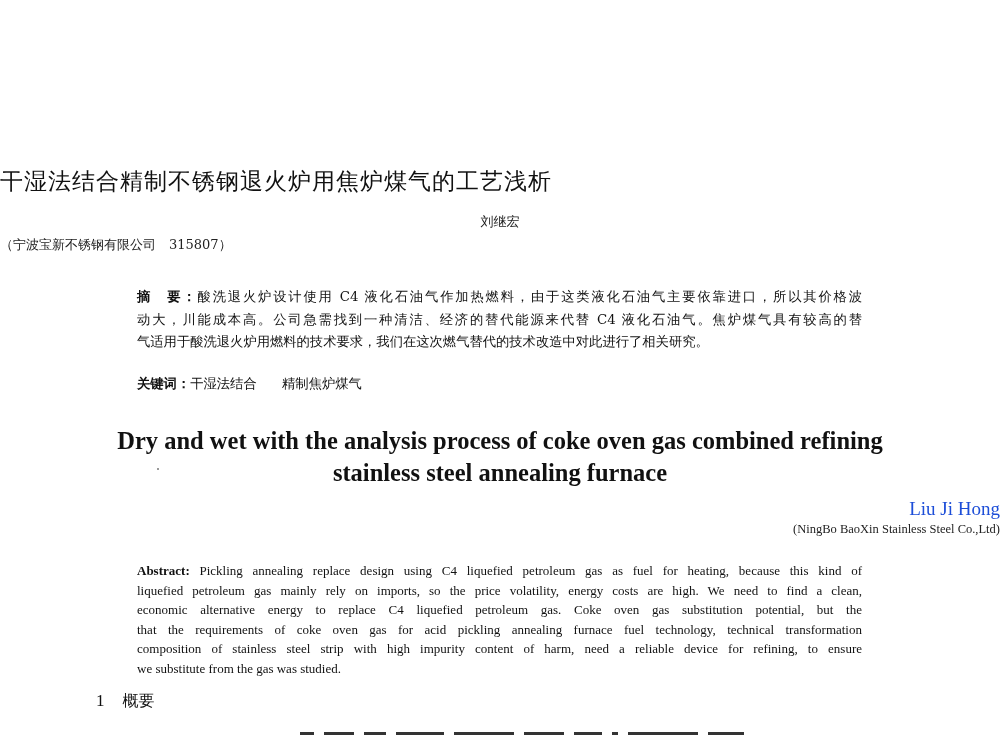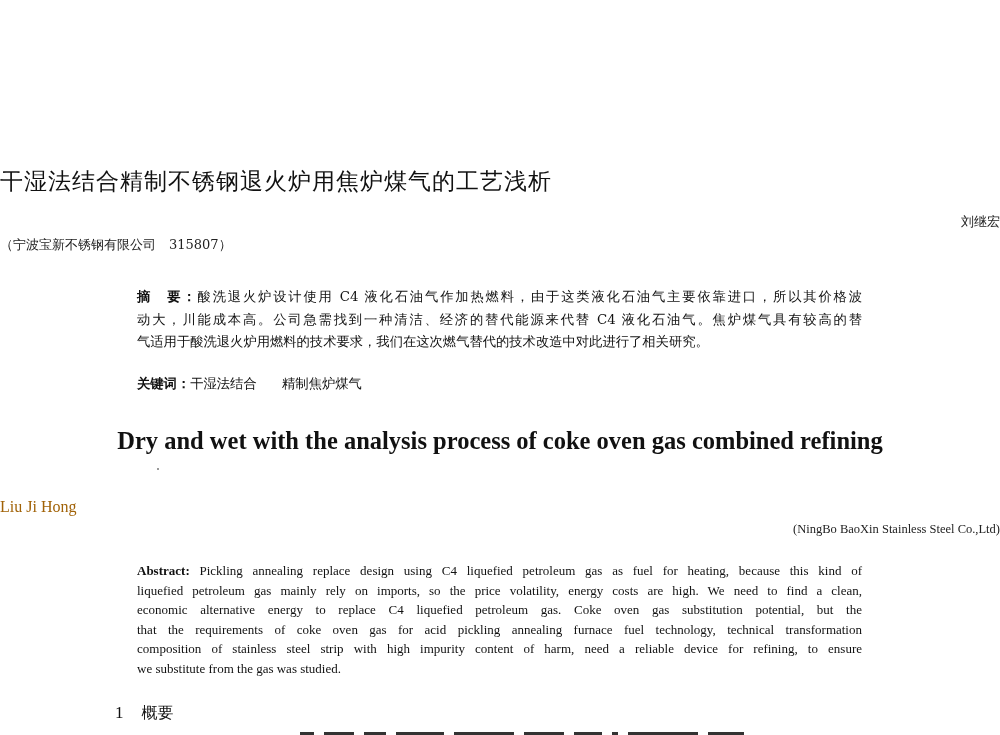--- a/index.html
+++ b/index.html
@@ -1,34 +1,34 @@
 <!DOCTYPE html>
 <html><head>
 <meta charset="utf-8">
 <style>
   html, body { margin: 0; padding: 0; background: #ffffff; }
   body { width: 1000px; height: 735px; position: relative; overflow: hidden; color: #111; font-family: "DejaVu Serif", serif; }
   .abs { position: absolute; }
   .cn-title { left: 0; width: 1000px; top: 166px; text-align: left; font-family: "DejaVu Sans", sans-serif; font-size: 23px; letter-spacing: 1px; color: #111; }
-  .cn-author { left: 0; width: 1000px; top: 213px; text-align: right; font-size: 13px; color: #222; }
+  .cn-author { left: 0; width: 1000px; top: 213px; text-align: center; font-size: 13px; color: #222; }
   .cn-affil { left: 0; width: 812px; top: 236px; text-align: left; font-size: 13px; color: #222; }
   .cn-abstract { left: 137px; width: 725px; top: 286px; font-size: 13.3px; line-height: 22.5px; color: #111; text-align: justify; text-align-last: justify; }
   .cn-abstract .line { display: block; white-space: nowrap; text-align-last: justify; }
   .cn-abstract .line.last { text-align-last: left; }
   .cn-abstract b { font-weight: bold; }
   .cn-kw { left: 137px; top: 375px; font-size: 13.3px; color: #111; white-space: pre; }
   .cn-kw b { font-weight: bold; }
   .en-title { left: 0; width: 1000px; top: 425px; text-align: center; font-family: "Liberation Serif", serif; font-weight: bold; font-size: 24.5px; line-height: 32px; color: #111; }
-  .en-author { left: 0; width: 1000px; top: 498px; text-align: left; font-family: "Liberation Serif", serif; font-size: 16px; color: #a16207; }
+  .en-author { left: 0; width: 1000px; top: 498px; text-align: right; font-family: "Liberation Serif", serif; font-size: 19px; color: #1d4ed8; }
   .en-affil { left: 0; width: 1000px; top: 522px; text-align: right; font-family: "Liberation Serif", serif; font-size: 12.5px; color: #222; }
   .en-abstract { left: 137px; width: 725px; top: 561px; font-family: "Liberation Serif", serif; font-size: 13px; line-height: 19.6px; color: #111; }
   .en-abstract .line { display: block; white-space: nowrap; text-align: justify; text-align-last: justify; }
   .en-abstract .line.last { text-align-last: left; }
   .en-abstract b { font-weight: bold; }
-  .section { left: 115px; top: 690px; font-size: 17px; color: #111; white-space: pre; margin-top: 12px; }
+  .section { left: 96px; top: 690px; font-size: 17px; color: #111; white-space: pre; }
   .section .num { font-family: "Liberation Serif", serif; margin-right: 18px; }
   .section .label { font-family: "DejaVu Sans", sans-serif; font-size: 16px; }
   .stray-dot { left: 157px; top: 468px; width: 2px; height: 2px; background: #999; }
   .cutoff { left: 300px; top: 728px; width: 540px; height: 7px; overflow: hidden; }
   .cutoff span { display: inline-block; height: 3px; background: #333; margin-right: 10px; vertical-align: top; margin-top: 4px; }
 </style>
 </head>
 <body>
 
 <div class="abs cn-title">干湿法结合精制不锈钢退火炉用焦炉煤气的工艺浅析</div>
@@ -40,20 +40,21 @@
   <span class="line">动大，川能成本高。公司急需找到一种清洁、经济的替代能源来代替 C4 液化石油气。焦炉煤气具有较高的替</span>
   <span class="line last">气适用于酸洗退火炉用燃料的技术要求，我们在这次燃气替代的技术改造中对此进行了相关研究。</span>
 </div>
 
 <div class="abs cn-kw"><b>关键词：</b><span>干湿法结合</span>      <span>精制焦炉煤气</span></div>
 
 <div class="abs stray-dot"></div>
 
 <div class="abs en-title">
   <div>Dry and wet with the analysis process of coke oven gas combined refining</div>
+  <div>stainless steel annealing furnace</div>
 </div>
 <div class="abs en-author">Liu Ji Hong</div>
 <div class="abs en-affil">(NingBo BaoXin Stainless Steel Co.,Ltd)</div>
 
 <div class="abs en-abstract">
   <span class="line"><b>Abstract:</b><span> Pickling annealing replace design using C4 liquefied petroleum gas as fuel for heating, because this kind of</span></span>
   <span class="line">liquefied petroleum gas mainly rely on imports, so the price volatility, energy costs are high. We need to find a clean,</span>
   <span class="line">economic alternative energy to replace C4 liquefied petroleum gas. Coke oven gas substitution potential, but the</span>
   <span class="line">that the requirements of coke oven gas for acid pickling annealing furnace fuel technology, technical transformation</span>
   <span class="line">composition of stainless steel strip with high impurity content of harm, need a reliable device for refining, to ensure</span>

